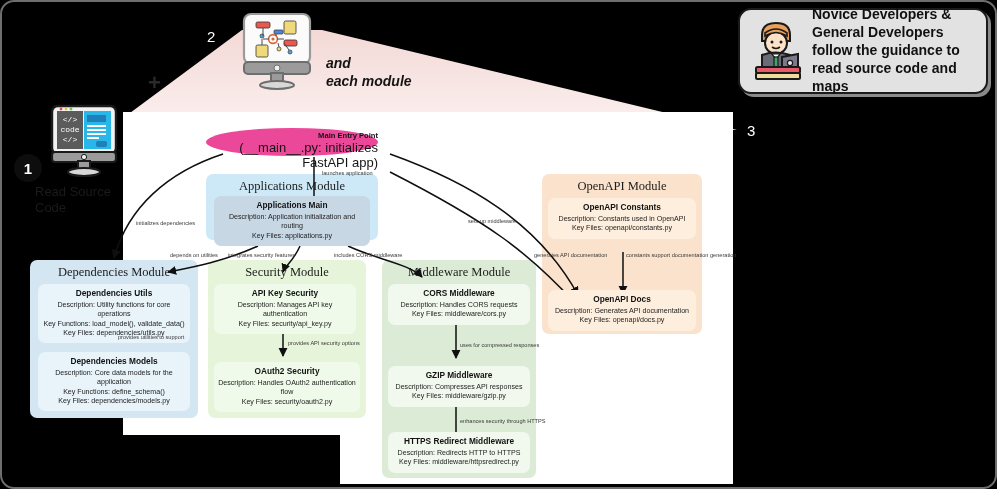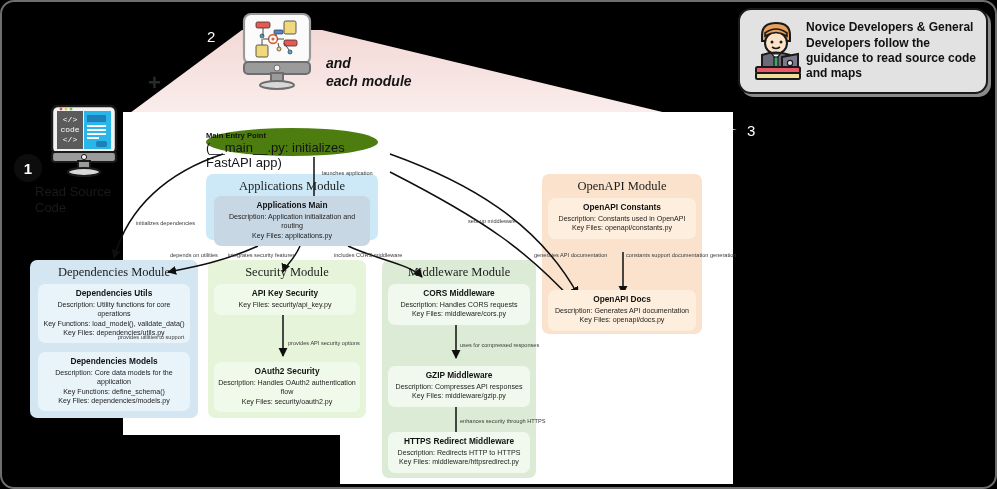--- a/index.html
+++ b/index.html
@@ -91,24 +91,25 @@
     width: 250px; height: 86px;
     background: #e2e2e2;
     border: 2px solid #1a1a1a;
     border-radius: 13px;
     display: flex; align-items: center;
     padding: 6px 8px;
     z-index: 45;
     box-shadow: 3px 3px 0 #8a8a8a;
   }
   .callout-text {
-    font-size: 12px;
+    font-size: 14px;
     font-weight: bold;
     color: #111111;
     line-height: 1.28;
+    margin-left: 6px;
   }
 
   
   .module {
     position: absolute;
     border-radius: 7px;
     z-index: 10;
   }
   .module-title {
     text-align: center;
@@ -135,23 +136,23 @@
     font-size: 7.1px;
     color: #1d1d1d;
     line-height: 1.32;
   }
 
   
   .entry {
     position: absolute;
     left: 204px; top: 126px;
     width: 172px; height: 28px;
-    background: #4d7c0f;
+    background: #ec4899;
     border-radius: 50%;
-    text-align: left;
+    text-align: right;
     z-index: 16;
     padding-top: 3px;
   }
   .entry-title { font-size: 7.6px; font-weight: bold; color: #111; }
   .entry-sub   { font-size: 13px; color: #141414; }
 
   
   .elabel {
     position: absolute;
     font-size: 5.6px;
@@ -307,20 +308,21 @@
       <div class="node-line">Description: Core data models for the application</div>
       <div class="node-line">Key Functions: define_schema()</div>
       <div class="node-line">Key Files: dependencies/models.py</div>
     </div>
 
     <div class="module" style="left:190px;top:148px;width:158px;height:158px;background:#e6f5d9;">
       <div class="module-title">Security Module</div>
     </div>
     <div class="node" style="left:196px;top:172px;width:142px;background:#f0faea;">
       <div class="node-title">API Key Security</div>
+      <div class="node-line">Description: Manages API key authentication</div>
       <div class="node-line">Key Files: security/api_key.py</div>
     </div>
     <div class="node" style="left:196px;top:250px;width:146px;background:#f0faea;">
       <div class="node-title">OAuth2 Security</div>
       <div class="node-line">Description: Handles OAuth2 authentication flow</div>
       <div class="node-line">Key Files: security/oauth2.py</div>
     </div>
 
     <div class="module" style="left:364px;top:148px;width:154px;height:218px;background:#dcebd5;">
       <div class="module-title">Middleware Module</div>

